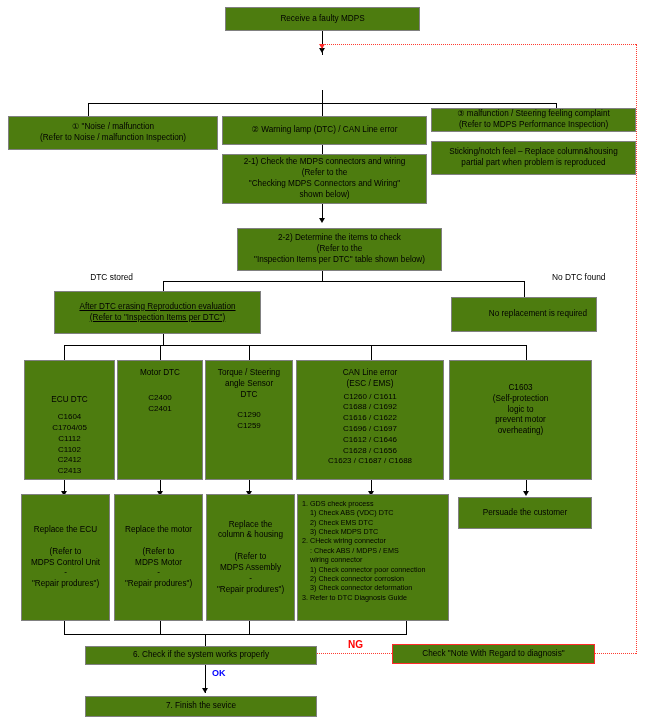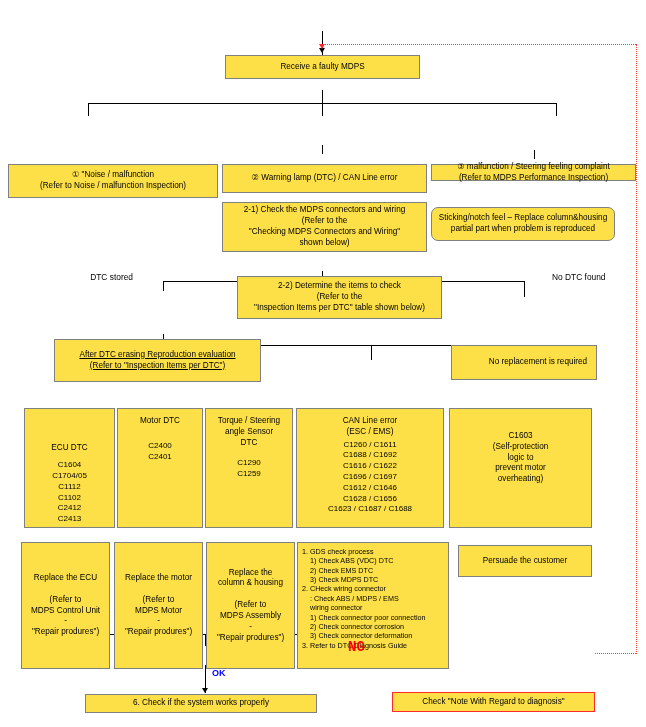--- a/index.html
+++ b/index.html
@@ -7,32 +7,31 @@
   #canvas{
     position:relative;
     width:646px;height:727px;
     background:#ffffff;
     overflow:hidden;
   }
   .box{
     position:absolute;
     box-sizing:border-box;
     border:1px solid #808080;
-    background:#fde047;
+    background:#4d7c0f;
     display:flex;
     flex-direction:column;
     align-items:center;
     justify-content:center;
     text-align:center;
     color:#000000;
     font-size:8.2px;
     line-height:1.32;
     padding:2px 3px;
     white-space:pre-line;
-    margin-top:48px;
   }
   .box.left{align-items:flex-start;text-align:left;}
   .box .ln{display:block;width:100%;}
   .redbox{border:1px solid #ff2b2b;}
   
   .vline{position:absolute;background:#000000;width:1px;}
   .hline{position:absolute;background:#000000;height:1px;}
   .arrow{
     position:absolute;
     width:0;height:0;
@@ -43,21 +42,21 @@
   .arrow.red{border-top-color:#ff2b2b;}
   
   .rdot-h{position:absolute;height:0;border-top:1.4px dotted #ff3b30;}
   .rdot-v{position:absolute;width:0;border-left:1.4px dotted #ff3b30;}
   .lbl{
     position:absolute;
     font-size:8.4px;
     color:#000000;
     white-space:nowrap;
   }
-  .lbl.ng{color:#ff0000;font-weight:bold;font-size:14px;font-family:Liberation Mono, monospace;}
+  .lbl.ng{color:#ff0000;font-weight:bold;font-size:10px;}
   .lbl.ok{color:#0000ff;font-weight:bold;font-size:9px;}
   .t-title{font-size:8.2px;}
   .codes{font-size:8px;line-height:1.35;}
   .gds{font-size:7.2px;line-height:1.3;}
   .gds .ind1{padding-left:8px;display:block;}
   .gds .ind0{display:block;}
 </style>
 </head>
 <body>
 
@@ -126,33 +125,33 @@
 
   <div class="box" style="left:8px;top:116px;width:210px;height:34px;">
     <span class="ln">① "Noise / malfunction
 (Refer to Noise / malfunction Inspection)</span>
   </div>
 
   <div class="box" style="left:222px;top:116px;width:205px;height:29px;">
     <span class="ln">② Warning lamp (DTC) / CAN Line error</span>
   </div>
 
-  <div class="box" style="left:431px;top:116px;width:205px;height:17px;">
+  <div class="box" style="left:431px;top:108px;width:205px;height:24px;">
     <span class="ln">③ malfunction / Steering feeling complaint
 (Refer to MDPS Performance Inspection)</span>
   </div>
 
   <div class="box" style="left:222px;top:154px;width:205px;height:50px;">
     <span class="ln">2-1) Check the MDPS connectors and wiring
 (Refer to the
 "Checking  MDPS Connectors and Wiring"
 shown below)</span>
   </div>
 
-  <div class="box" style="left:431px;top:159px;width:184px;height:34px;border-radius:7px;">
+  <div class="box" style="left:431px;top:141px;width:205px;height:34px;">
     <span class="ln">Sticking/notch feel – Replace column&amp;housing
 partial part when problem is reproduced</span>
   </div>
 
   <div class="box" style="left:237px;top:228px;width:205px;height:43px;">
     <span class="ln">2-2) Determine the items to check
 (Refer to the
 "Inspection Items per DTC" table shown below)</span>
   </div>
 

